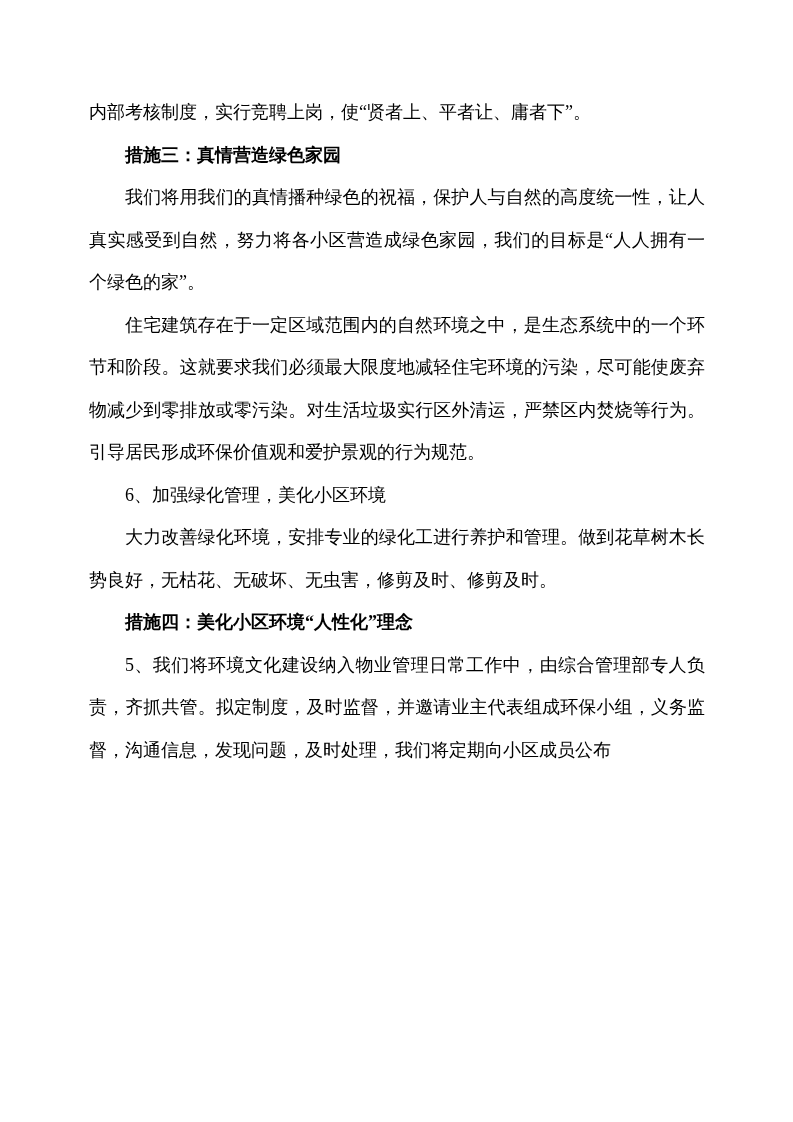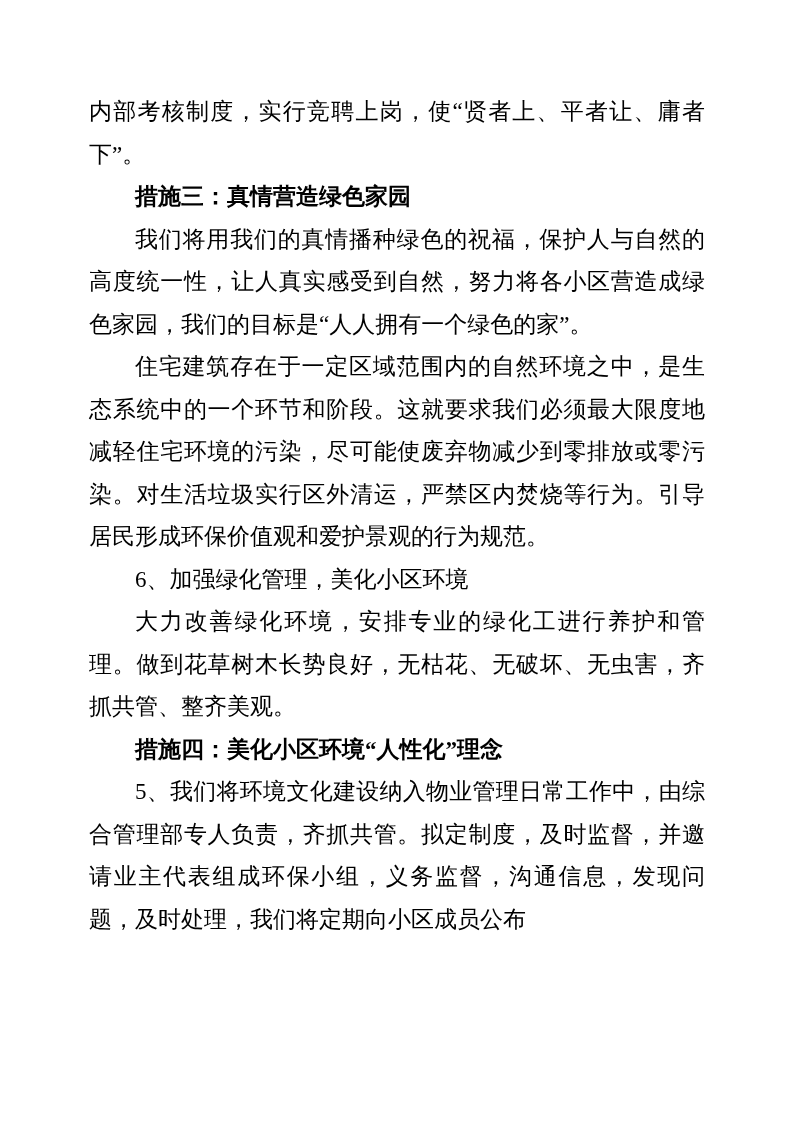--- a/index.html
+++ b/index.html
@@ -12,21 +12,21 @@
     box-sizing: border-box;
     width: 793px;
     height: 1122px;
     margin: 0 auto;
     background: #ffffff;
     padding: 91px 88px 0 89px;
     overflow: hidden;
   }
   .doc-text {
     font-family: "Liberation Serif", "DejaVu Serif", serif;
-    font-size: 23px;
+    font-size: 18px;
     line-height: 42.5px;
     color: #000000;
     text-align: justify;
   }
   .doc-text p {
     margin: 0;
     padding: 0;
     text-indent: 2em;
   }
   .doc-text p.no-indent {
@@ -39,17 +39,17 @@
 </head>
 <body>
 
 <div class="page">
   <div class="doc-text">
     <p class="no-indent">内部考核制度，实行竞聘上岗，使“贤者上、平者让、庸者下”。</p>
     <p class="heading">措施三：真情营造绿色家园</p>
     <p>我们将用我们的真情播种绿色的祝福，保护人与自然的高度统一性，让人真实感受到自然，努力将各小区营造成绿色家园，我们的目标是“人人拥有一个绿色的家”。</p>
     <p>住宅建筑存在于一定区域范围内的自然环境之中，是生态系统中的一个环节和阶段。这就要求我们必须最大限度地减轻住宅环境的污染，尽可能使废弃物减少到零排放或零污染。对生活垃圾实行区外清运，严禁区内焚烧等行为。引导居民形成环保价值观和爱护景观的行为规范。</p>
     <p>6、加强绿化管理，美化小区环境</p>
-    <p>大力改善绿化环境，安排专业的绿化工进行养护和管理。做到花草树木长势良好，无枯花、无破坏、无虫害，齐抓共管、整齐美观。</p>
+    <p>大力改善绿化环境，安排专业的绿化工进行养护和管理。做到花草树木长势良好，无枯花、无破坏、无虫害，修剪及时、修剪及时。</p>
     <p class="heading">措施四：美化小区环境“人性化”理念</p>
     <p>5、我们将环境文化建设纳入物业管理日常工作中，由综合管理部专人负责，齐抓共管。拟定制度，及时监督，并邀请业主代表组成环保小组，义务监督，沟通信息，发现问题，及时处理，我们将定期向小区成员公布</p>
   </div>
 </div>
 
 </body></html>

